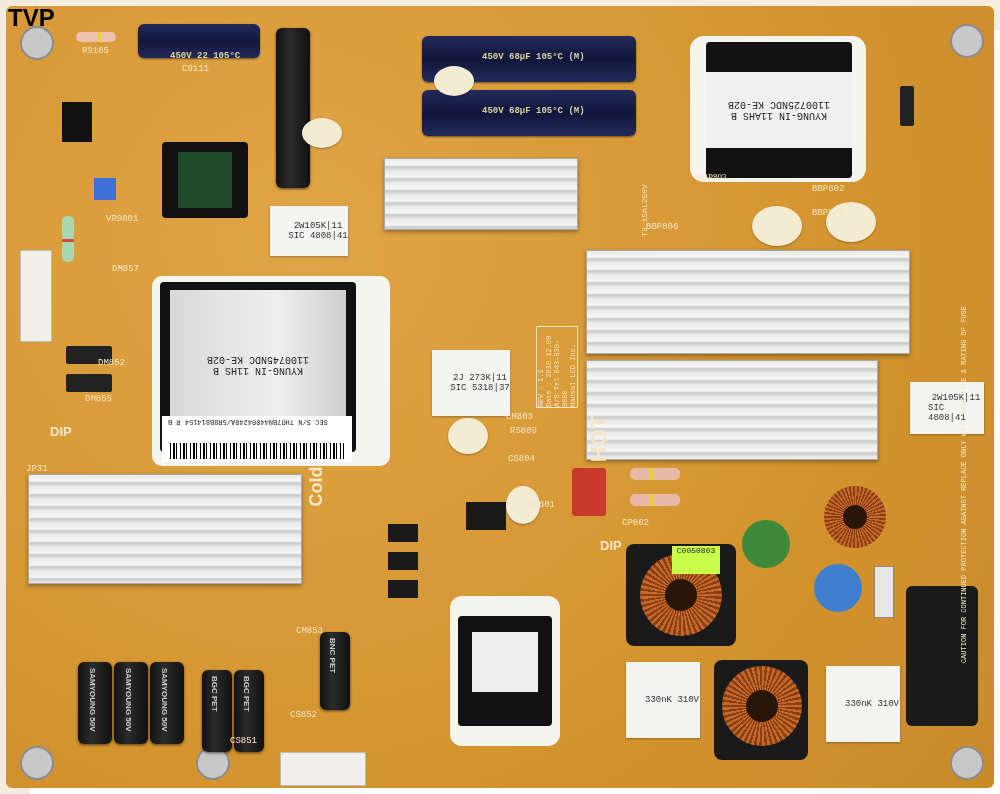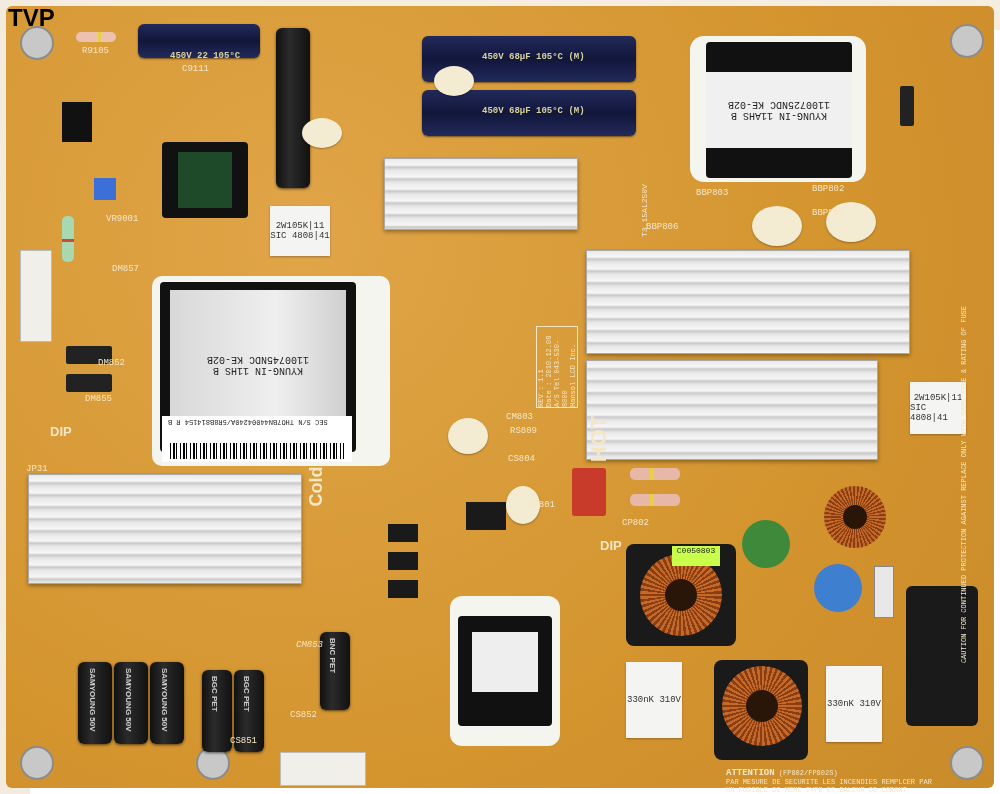--- a/index.html
+++ b/index.html
@@ -14,21 +14,21 @@
   .cap{position:absolute;border-radius:6px;background:linear-gradient(180deg,#222a5a 0%,#11163a 50%,#222a5a 100%);box-shadow:0 1px 2px rgba(0,0,0,.5);}
   .cap .txt{position:absolute;color:#d8d2a0;font-size:9px;font-weight:bold;font-family:"Liberation Mono",monospace;white-space:nowrap;}
   .bcap{position:absolute;border-radius:6px;background:linear-gradient(90deg,#111 0%,#2b2b2b 40%,#111 100%);box-shadow:0 1px 3px rgba(0,0,0,.6);}
   .bcap .txt{position:absolute;color:#cfcfcf;font-size:8px;font-weight:bold;writing-mode:vertical-rl;white-space:nowrap;}
   .heatsink{position:absolute;background:repeating-linear-gradient(180deg,#e9e9e9 0,#f6f6f6 6px,#c9c9c9 8px,#ececec 12px);border:1px solid #a8a8a8;box-shadow:0 2px 4px rgba(0,0,0,.35);}
   .xfmr{position:absolute;background:#111;border-radius:4px;}
   .xfmr .label{position:absolute;background:#f0f0f0;color:#222;font-family:"Liberation Mono",monospace;font-size:10px;display:flex;flex-direction:column;justify-content:center;align-items:center;transform:rotate(180deg);}
   .glue{position:absolute;background:#f3ecd2;border-radius:50%;box-shadow:0 1px 2px rgba(0,0,0,.3);}
   .diode{position:absolute;background:#222;border-radius:2px;}
   .resistor{position:absolute;border-radius:5px;}
-  .whitebox{position:absolute;background:#f4f4f2;color:#333;font-family:"Liberation Mono",monospace;font-size:9px;display:flex;flex-direction:column;justify-content:center;align-items:center;box-shadow:0 1px 2px rgba(0,0,0,.3);}
+  .whitebox{position:absolute;background:#f4f4f2;color:#333;font-family:"Liberation Mono",monospace;font-size:9px;display:flex;flex-direction:column;justify-content:center;align-items:center;box-shadow:0 1px 2px rgba(0,0,0,.3);padding-left:18px;}
   .toroid{position:absolute;border-radius:50%;background:repeating-conic-gradient(#c4692a 0deg 4deg,#8a3e12 4deg 8deg);}
   .toroid::after{content:"";position:absolute;left:30%;top:30%;width:40%;height:40%;border-radius:50%;background:#2a1608;}
   .lug{position:absolute;width:30px;height:30px;border-radius:50%;background:#c8c8c8;border:2px solid #8c8c8c;}
   .barcode{position:absolute;background:#fff;}
   .bars{position:absolute;left:8px;right:8px;bottom:3px;height:16px;background:repeating-linear-gradient(90deg,#000 0 1px,#fff 1px 3px,#000 3px 5px,#fff 5px 6px,#000 6px 7px,#fff 7px 10px);}
 </style>
 </head>
 <body>
 
 <div class="edge"></div>
@@ -79,41 +79,45 @@
   </div>
   <div class="barcode" style="left:156px;top:410px;width:190px;height:46px;">
     <span style="position:absolute;left:6px;top:2px;font-size:7px;font-family:'Liberation Mono',monospace;color:#222;transform:rotate(180deg);white-space:nowrap;">SEC S/N THO7BN44004240A/5R8B814154 R B</span>
     <div class="bars"></div>
   </div>
 
   <div class="whitebox" style="left:264px;top:200px;width:60px;height:50px;">
     <span>2W105K|11</span>
     <span>SIC 4808|41</span>
   </div>
+  <div class="whitebox" style="left:426px;top:344px;width:60px;height:66px;">
+    <span>2J 273K|11</span>
+    <span>SIC 5318|37</span>
+  </div>
   <div class="whitebox" style="left:904px;top:376px;width:56px;height:52px;">
     <span>2W105K|11</span>
     <span>SIC 4808|41</span>
   </div>
 
   <div class="abs" style="left:530px;top:320px;width:40px;height:80px;border:1px solid #f5e6c5;color:#f5e6c5;font-size:7px;writing-mode:vertical-rl;transform:rotate(180deg);font-family:'Liberation Mono',monospace;">
     <span>REV : 1.1</span><br>
     <span>Date : 2010.12.08</span><br>
     <span>A/S Tel 043-530-8000</span><br>
     <span>Hansol LCD Inc.</span>
   </div>
 
   <span class="silk" style="left:570px;top:420px;font-size:22px;font-weight:bold;transform:rotate(-90deg);font-family:'Liberation Sans',sans-serif;">HOT</span>
   <span class="silk" style="left:290px;top:470px;font-size:18px;font-weight:bold;transform:rotate(-90deg);font-family:'Liberation Sans',sans-serif;">Cold</span>
   <span class="silk" style="left:44px;top:418px;font-size:13px;font-weight:bold;font-family:'Liberation Sans',sans-serif;">DIP</span>
   <span class="silk" style="left:594px;top:532px;font-size:13px;font-weight:bold;font-family:'Liberation Sans',sans-serif;">DIP</span>
   <span class="silk" style="left:612px;top:200px;font-size:8px;transform:rotate(-90deg);">T3.15AL250V</span>
 
   <div class="abs" style="left:620px;top:538px;width:110px;height:102px;background:#1a1a1a;border-radius:8px;"></div>
   <div class="toroid" style="left:634px;top:548px;width:82px;height:82px;"></div>
-  <div class="abs" style="left:666px;top:540px;width:48px;height:20px;background:#c8ff4a;color:#222;font-size:8px;font-family:'Liberation Mono',monospace;text-align:center;">C0050803</div>
+  <div class="abs" style="left:666px;top:540px;width:48px;height:28px;background:#c8ff4a;color:#222;font-size:8px;font-family:'Liberation Mono',monospace;text-align:center;">C0050803</div>
   <div class="abs" style="left:708px;top:654px;width:94px;height:100px;background:#1a1a1a;border-radius:8px;"></div>
   <div class="toroid" style="left:716px;top:660px;width:80px;height:80px;"></div>
   <div class="toroid" style="left:818px;top:480px;width:62px;height:62px;"></div>
 
   <div class="whitebox" style="left:620px;top:656px;width:56px;height:76px;">
       <span>330nK 310V</span>
     </div>
   <div class="whitebox" style="left:820px;top:660px;width:56px;height:76px;">
       <span>330nK 310V</span>
     </div>
@@ -144,26 +148,20 @@
   <div class="bcap" style="left:228px;top:664px;width:30px;height:82px;">
       <span class="txt" style="left:8px;top:6px;">BGC PET</span>
     </div>
   <div class="bcap" style="left:314px;top:626px;width:30px;height:78px;">
       <span class="txt" style="left:8px;top:6px;">BNC PET</span>
     </div>
 
   <div class="abs" style="left:14px;top:244px;width:30px;height:90px;background:#f1efe9;border:1px solid #bbb;"></div>
   <div class="abs" style="left:274px;top:746px;width:84px;height:32px;background:#f1efe9;border:1px solid #bbb;"></div>
 
-  <div class="abs" style="left:720px;top:762px;width:240px;color:#f5e6c5;font-size:7px;font-family:'Liberation Mono',monospace;">
-    <span style="font-weight:bold;font-size:9px;">ATTENTION</span>
-    <span>(FP802/FP802S)</span>
-    <div>PAR MESURE DE SECURITE LES INCENDIES REMPLCER PAR</div>
-    <div>UN FUSIBLE DE MEME TYPE ET BALEUR DE CORANT</div>
-  </div>
   <div class="abs" style="left:954px;top:300px;color:#f5e6c5;font-size:7px;font-family:'Liberation Mono',monospace;writing-mode:vertical-rl;transform:rotate(180deg);">
     <span>CAUTION FOR CONTINUED PROTECTION AGAINST</span>
     <span>REPLACE ONLY WITH SAME TYPE &amp; RATING OF FUSE</span>
   </div>
 
   <div class="glue" style="left:428px;top:60px;width:40px;height:30px;"></div>
   <div class="glue" style="left:746px;top:200px;width:50px;height:40px;"></div>
   <div class="glue" style="left:820px;top:196px;width:50px;height:40px;"></div>
   <div class="glue" style="left:442px;top:412px;width:40px;height:36px;"></div>
   <div class="glue" style="left:500px;top:480px;width:34px;height:38px;"></div>
@@ -184,28 +182,28 @@
   <div class="resistor" style="left:624px;top:462px;width:50px;height:12px;background:linear-gradient(90deg,#e7b8a8 0 40%,#e8d23c 40% 48%,#e7b8a8 48%);"></div>
   <div class="resistor" style="left:624px;top:488px;width:50px;height:12px;background:linear-gradient(90deg,#e7b8a8 0 40%,#e8d23c 40% 48%,#e7b8a8 48%);"></div>
   <div class="resistor" style="left:56px;top:210px;width:12px;height:46px;background:linear-gradient(180deg,#a8d8b0 0 50%,#d04a3a 50% 56%,#a8d8b0 56%);"></div>
   <div class="resistor" style="left:70px;top:26px;width:40px;height:10px;background:linear-gradient(90deg,#eec0b0 0 55%,#e8d23c 55% 62%,#eec0b0 62%);"></div>
 
   <span class="silk" style="left:76px;top:40px;">R9105</span>
   <span class="silk" style="left:100px;top:208px;">VR9001</span>
   <span class="silk" style="left:106px;top:258px;">DM857</span>
   <span class="silk" style="left:92px;top:352px;">DM852</span>
   <span class="silk" style="left:56px;top:388px;margin-left:23px;">DM855</span>
-  <span class="silk" style="left:690px;top:182px;">BBP803</span>
+  <span class="silk" style="left:690px;top:166px;font-family:Liberation Serif, serif;">BBP803</span>
   <span class="silk" style="left:806px;top:178px;">BBP802</span>
   <span class="silk" style="left:640px;top:216px;">BBP806</span>
   <span class="silk" style="left:806px;top:202px;">BBP801</span>
   <span class="silk" style="left:500px;top:406px;">CM803</span>
   <span class="silk" style="left:504px;top:420px;">RS809</span>
   <span class="silk" style="left:502px;top:448px;">CS804</span>
   <span class="silk" style="left:522px;top:494px;">RS801</span>
   <span class="silk" style="left:616px;top:512px;">CP802</span>
   <span class="silk" style="left:616px;top:522px;"></span>
   <span class="silk" style="left:626px;top:640px;"></span>
   <span class="silk" style="left:224px;top:730px;">CS851</span>
   <span class="silk" style="left:284px;top:704px;">CS852</span>
-  <span class="silk" style="left:290px;top:634px;font-style:italic;">CM853</span>
+  <span class="silk" style="left:290px;top:620px;">CM853</span>
   <span class="silk" style="left:20px;top:458px;">JP31</span>
 </div>
 
 </body></html>

